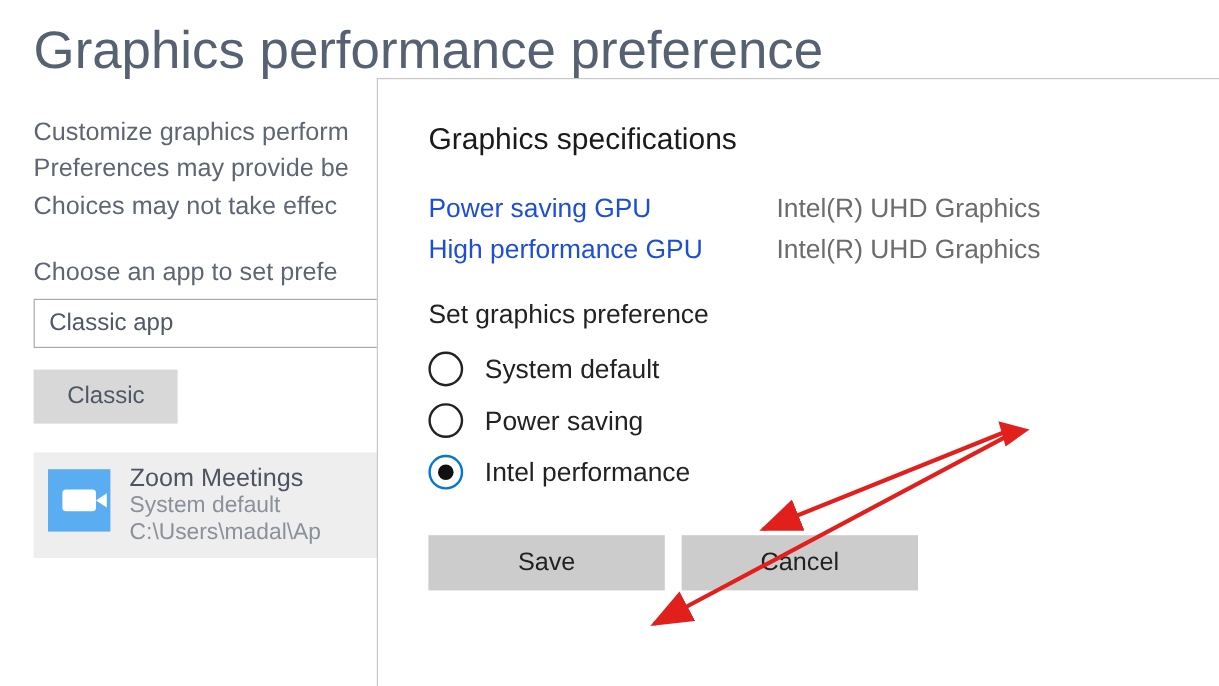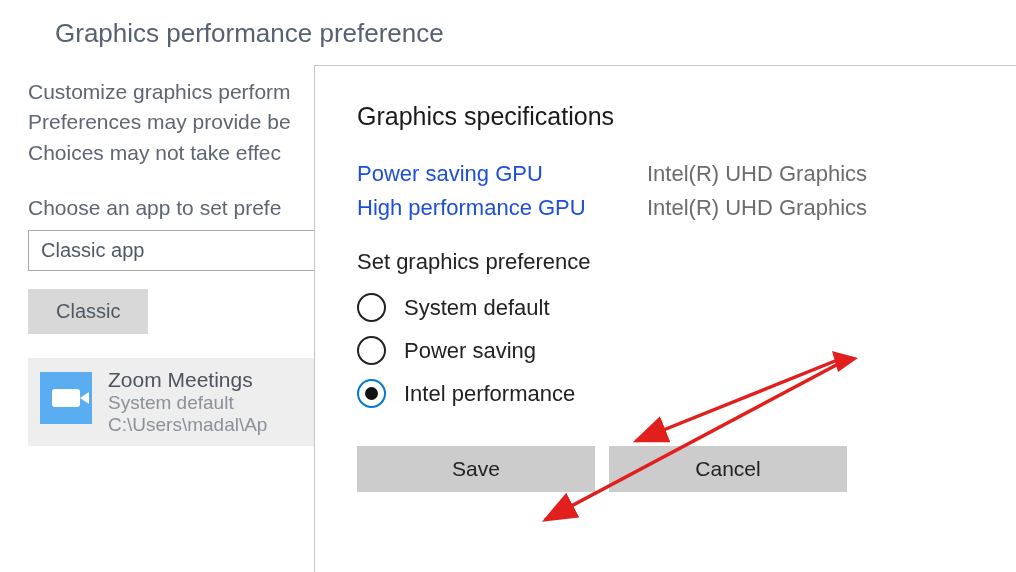--- a/index.html
+++ b/index.html
@@ -17,25 +17,24 @@
     }
     .background-panel {
       position: absolute;
       top: 0;
       left: 0;
       width: 100%;
       padding: 18px 28px;
       color: #333;
     }
     .bg-title {
-      font-size: 26px;
+      font-size: 44px;
       font-weight: 350;
       color: #566171;
       margin-bottom: 28px;
-      margin-left: 27px;
     }
     .bg-desc {
       font-size: 21px;
       color: #5e6673;
       line-height: 1.45;
       font-weight: 350;
       margin-bottom: 28px;
     }
     .bg-label {
       font-size: 21px;
@@ -187,21 +186,21 @@
       font-weight: 350;
     }
     .button-row {
       display: flex;
       gap: 14px;
       margin-top: 38px;
     }
     .dlg-btn {
       background: #cccccc;
       border: none;
-      width: 238px;
+      width: 197px;
       height: 46px;
       font-size: 21px;
       color: #222;
       font-weight: 350;
       cursor: pointer;
     }
 
     
     .annotation-svg {
       position: absolute;

